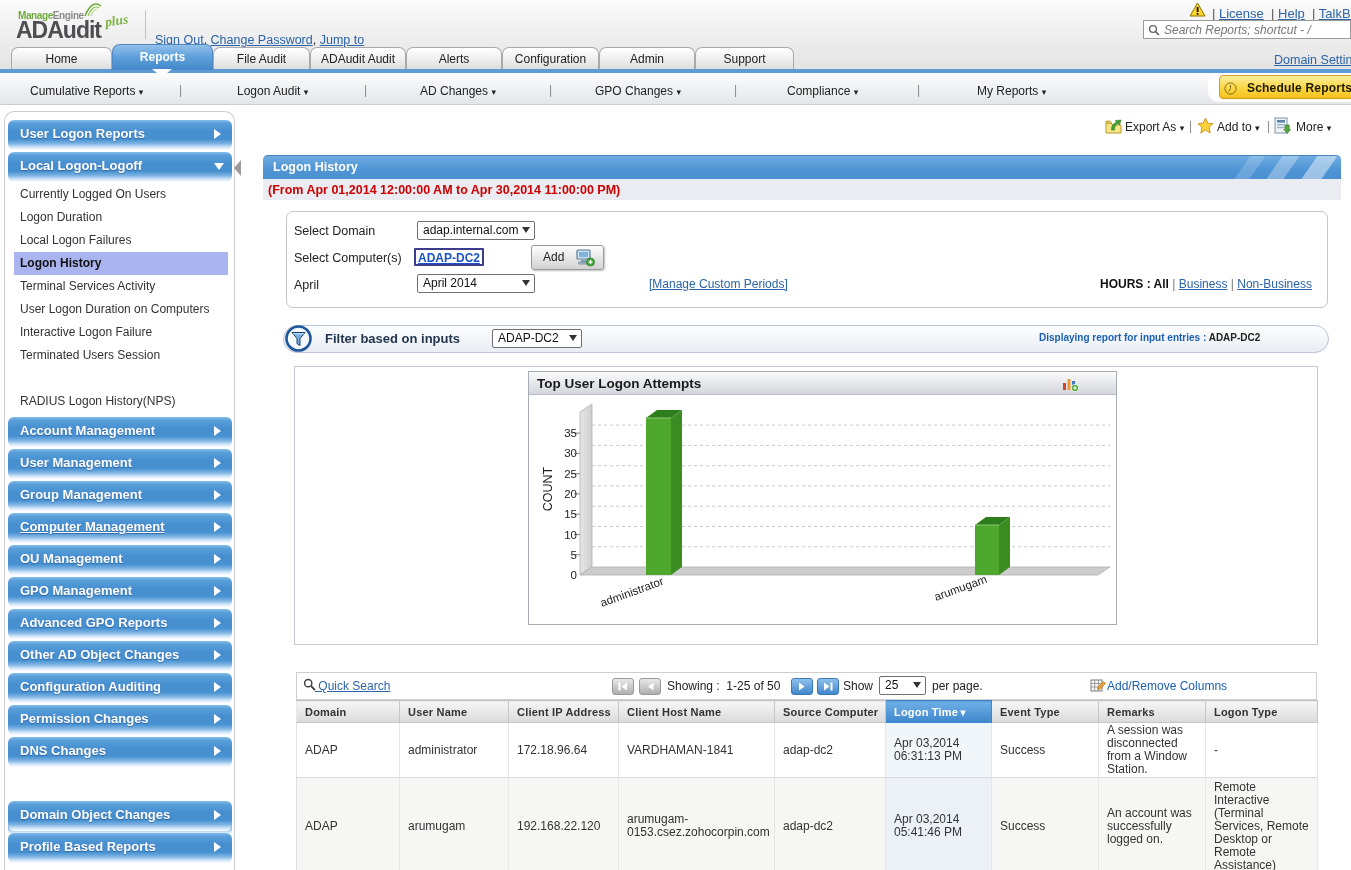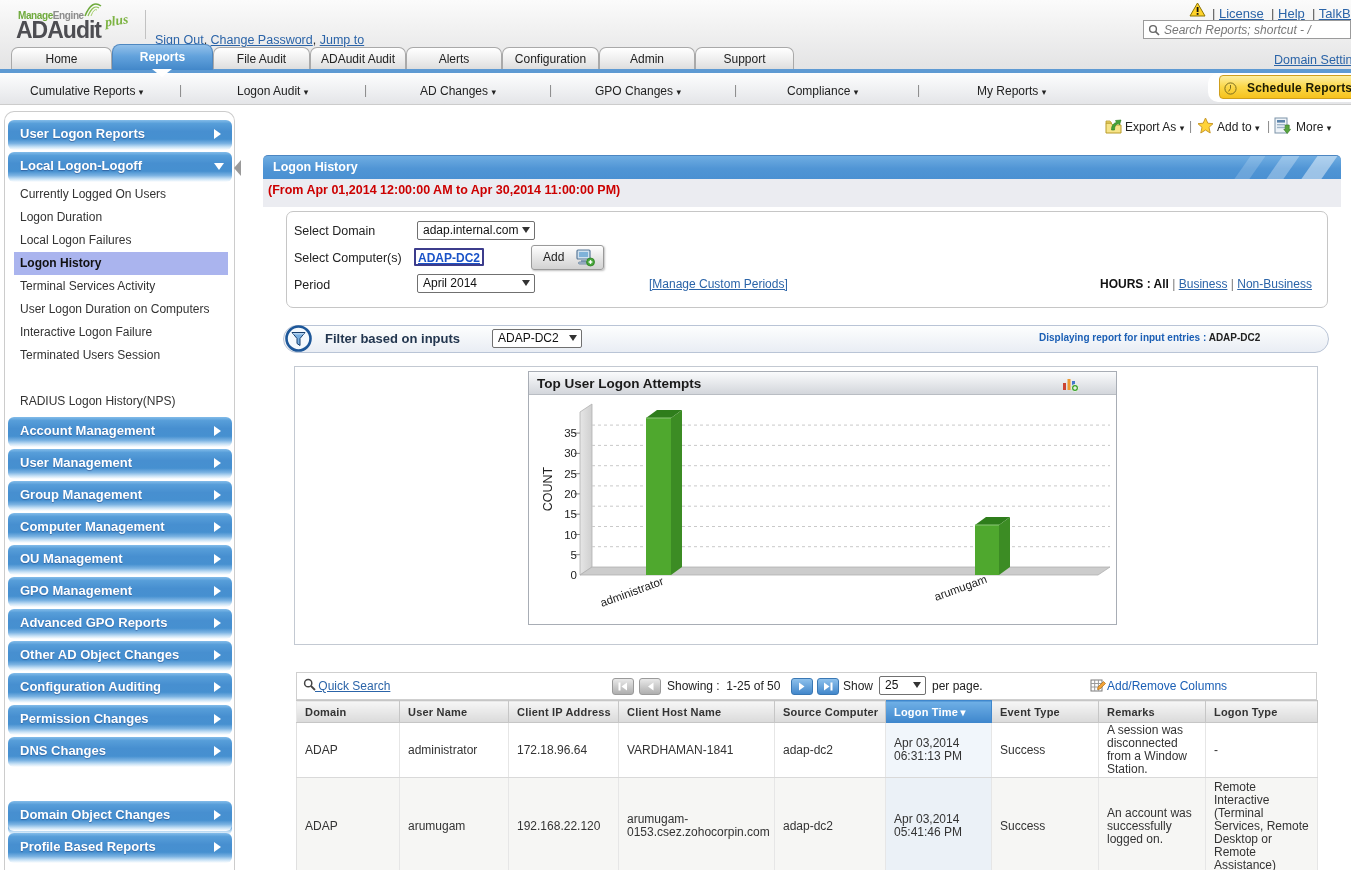--- a/index.html
+++ b/index.html
@@ -22,21 +22,21 @@
 #sidebox { position:absolute; left:4px; top:111px; width:231px; height:770px; background:#fff; border:1px solid #ccc; border-radius:10px 10px 0 0; border-bottom:none; }
 .sbtn { position:absolute; left:8px; width:224px; height:30px; border-radius:6px; background:linear-gradient(180deg,#83bce9 0%,#579ed9 12%,#478fd0 38%,#4690d0 64%,#7ab2e2 78%,#c8e2f6 90%,#ffffff 100%); color:#fff; font-weight:bold; font-size:13px; line-height:27px; padding-left:12px; text-shadow:0 1px 1px rgba(0,0,60,.3); }
 .sbtn .arr { position:absolute; right:11px; top:9px; width:0; height:0; border-left:7px solid #fff; border-top:5px solid transparent; border-bottom:5px solid transparent; }
 .sbtn .darr { position:absolute; right:8px; top:11px; width:0; height:0; border-top:7px solid #fff; border-left:5px solid transparent; border-right:5px solid transparent; }
 .smitem { position:absolute; left:14px; width:214px; height:23px; font-size:12px; color:#333; line-height:23px; padding-left:6px; }
 .smitem.sel { background:#aab4ee; font-weight:bold; color:#111; }
 
 .bluebar { position:absolute; left:263px; top:155px; width:1078px; height:24px; background:linear-gradient(#6fade2,#5095d5 55%,#4a90d2); border-radius:5px 5px 0 0; overflow:hidden; border-top:1px solid #4c86c2; }
 .bluebar .t { position:absolute; left:10px; top:4px; color:#fff; font-weight:bold; font-size:12.5px; }
 .stripe { position:absolute; top:-5px; height:40px; transform:skewX(-35deg); }
-.redrow { position:absolute; left:263px; top:179px; width:1078px; height:28px; background:#ebecf1; }
+.redrow { position:absolute; left:263px; top:179px; width:1078px; height:21px; background:#ebecf1; }
 .redrow span { position:absolute; left:5px; top:4px; color:#cc0000; font-weight:bold; font-size:12.5px; }
 .panel { position:absolute; left:286px; top:211px; width:1042px; height:97px; background:#fff; border:1px solid #c6c6c6; border-radius:7px; }
 .flabel { position:absolute; font-size:12.5px; color:#222; }
 .fsel { position:absolute; height:19px; background:#fff; border:1px solid #707070; font-size:12px; color:#111; line-height:17px; padding-left:5px; border-radius:2px; }
 .fsel .dn { position:absolute; right:4px; top:5px; width:0; height:0; border-top:6px solid #333; border-left:4px solid transparent; border-right:4px solid transparent; }
 .filterbar { position:absolute; left:283px; top:325px; width:1046px; height:28px; border:1px solid #b9c4d6; border-radius:14px; background:linear-gradient(#fdfefe,#e9edf4); }
 .outerbox { position:absolute; left:294px; top:366px; width:1024px; height:279px; background:#fff; border:1px solid #c3c9d2; }
 
 .toolbar { position:absolute; left:296px; top:672px; width:1021px; height:28px; background:#fff; border:1px solid #cfcfcf; }
 .pgbtn { position:absolute; top:678px; width:22px; height:17px; border-radius:3px; }
@@ -121,21 +121,21 @@
 <div class="smitem" style="top:229px;">Local Logon Failures</div>
 <div class="smitem sel" style="top:252px;">Logon History</div>
 <div class="smitem" style="top:275px;">Terminal Services Activity</div>
 <div class="smitem" style="top:298px;">User Logon Duration on Computers</div>
 <div class="smitem" style="top:321px;">Interactive Logon Failure</div>
 <div class="smitem" style="top:344px;">Terminated Users Session</div>
 <div class="smitem" style="top:390px;">RADIUS Logon History(NPS)</div>
 <div class="sbtn" style="top:417px;">Account Management<span class="arr"></span></div>
 <div class="sbtn" style="top:449px;">User Management<span class="arr"></span></div>
 <div class="sbtn" style="top:481px;">Group Management<span class="arr"></span></div>
-<div class="sbtn" style="top:513px;">Computer Management<span class="arr"></span></div>
+<div class="sbtn" style="top:513px;text-decoration:underline;">Computer Management<span class="arr"></span></div>
 <div class="sbtn" style="top:545px;">OU Management<span class="arr"></span></div>
 <div class="sbtn" style="top:577px;">GPO Management<span class="arr"></span></div>
 <div class="sbtn" style="top:609px;">Advanced GPO Reports<span class="arr"></span></div>
 <div class="sbtn" style="top:641px;">Other AD Object Changes<span class="arr"></span></div>
 <div class="sbtn" style="top:673px;">Configuration Auditing<span class="arr"></span></div>
 <div class="sbtn" style="top:705px;">Permission Changes<span class="arr"></span></div>
 <div class="sbtn" style="top:737px;">DNS Changes<span class="arr"></span></div>
 <div class="sbtn" style="top:805px;">Removable Storage Audit<span class="arr"></span></div>
 <div class="sbtn" style="top:801px;">Domain Object Changes<span class="arr"></span></div>
 <div class="sbtn" style="top:833px;">Profile Based Reports<span class="arr"></span></div>
@@ -181,21 +181,21 @@
 <div class="abs" style="left:543px;top:250px;font-size:12px;color:#222;">Add</div>
 <svg class="abs" style="left:575px;top:247px;" width="20" height="20" viewBox="0 0 20 20">
       <rect x="2" y="3" width="13" height="9" rx="1" fill="#cfe0ee" stroke="#5a7a99" stroke-width="1.2"></rect>
       <rect x="4" y="5" width="9" height="5" fill="#7fb2d9"></rect>
       <rect x="6" y="13" width="5" height="2" fill="#8aa2b8"></rect>
       <rect x="3.5" y="15" width="10" height="2" rx="1" fill="#b9c8d6" stroke="#5a7a99" stroke-width=".8"></rect>
       <circle cx="15.5" cy="15" r="4" fill="#47a83a" stroke="#2e7d24" stroke-width=".8"></circle>
       <rect x="13.6" y="14.3" width="3.8" height="1.4" fill="#fff"></rect>
       <rect x="14.8" y="13.1" width="1.4" height="3.8" fill="#fff"></rect>
     </svg>
-<div class="flabel" style="left:294px;top:278px;">Period</div>
+<div class="flabel" style="left:294px;top:278px;">April</div>
 <div class="fsel" style="left:417px;top:274px;width:118px;">April 2014<span class="dn"></span></div>
 <div class="abs" style="left:649px;top:277px;font-size:12px;"><a href="#">[Manage Custom Periods]</a></div>
 <div class="abs" style="left:1100px;top:277px;font-size:12px;color:#111;white-space:nowrap;"><b>HOURS : All</b> <span style="color:#777;">|</span> <a href="#" style="font-size:12px;">Business</a> <span style="color:#777;">|</span> <a href="#" style="font-size:12px;">Non-Business</a></div>
 
 <div class="filterbar"></div>
 <svg class="abs" style="left:285px;top:325px;z-index:3;" width="27" height="27" viewBox="0 0 27 27">
       <circle cx="13.5" cy="13.5" r="12" fill="#f4f9fd" stroke="#1d5799" stroke-width="2.6"></circle>
       <path d="M7 7.5 h13 l-5 6 v7 l-3 -2 v-5 Z" fill="#79afe0" stroke="#173f6e" stroke-width="1"></path>
       <path d="M7.6 8 h11.8 l-1.2 1.5 H8.8 Z" fill="#b3d2ee"></path>
     </svg>

